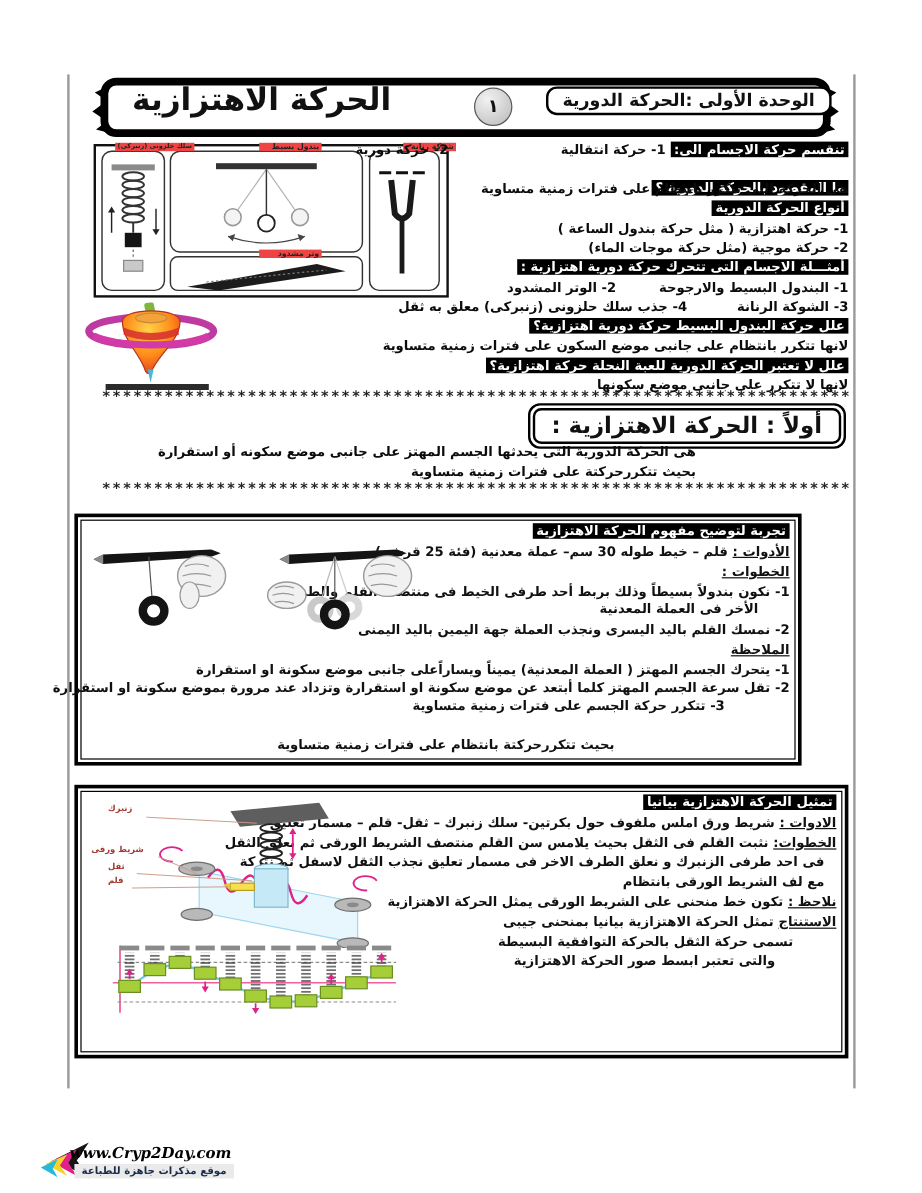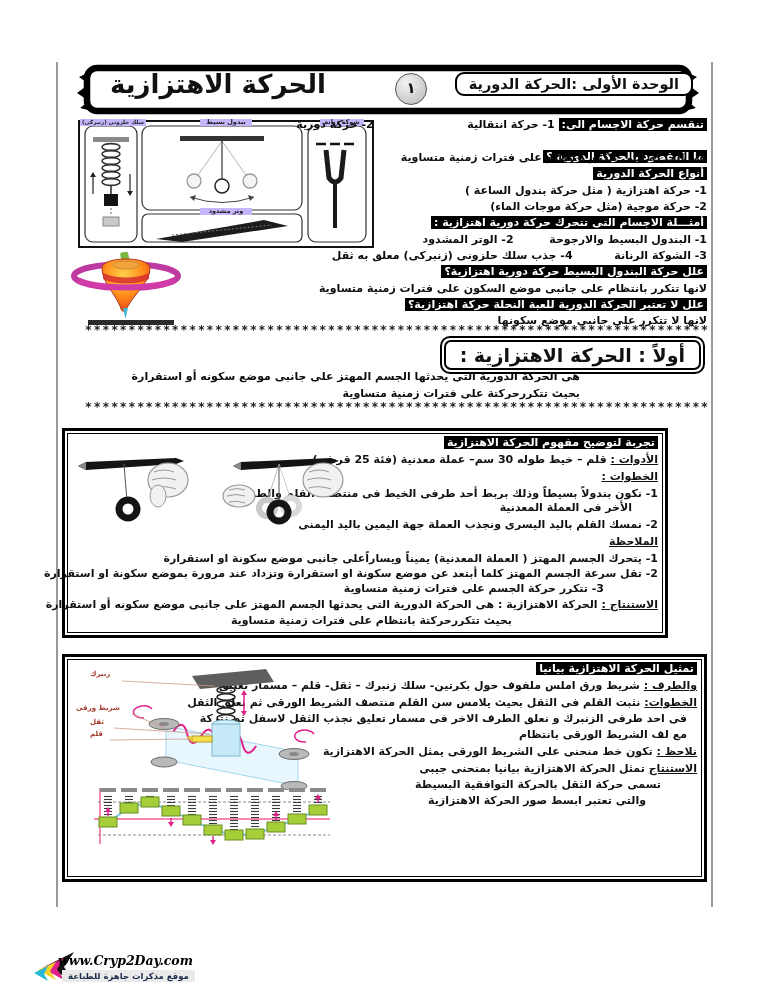--- a/index.html
+++ b/index.html
@@ -17,22 +17,22 @@
   #banner-title{position:absolute;left:110px;top:69px;width:272px;text-align:left;
                 font-size:26px;letter-spacing:1px;}
   #unit-box{position:absolute;right:75px;top:72px;border:2.5px solid #000;border-radius:9px;
             padding:2px 12px;font-size:14.5px;background:#fff;}
   #lesson-circle{position:absolute;left:395px;top:73px;width:30px;height:30px;border-radius:50%;
                  background:radial-gradient(circle at 35% 30%,#f2f2f2,#b9b9b9);
                  border:1.5px solid #555;text-align:center;line-height:29px;font-size:15px;}
   
   #figure1{position:absolute;left:78px;top:120px;width:296px;height:128px;border:2px solid #111;
            background:#fff;box-sizing:border-box;}
-  .figlabel{position:absolute;font-size:6.5px;line-height:7px;background:#c4b5fd;padding:0 2px;
-            text-align:center;color:#222;}
+  .figlabel{position:absolute;font-size:6.5px;line-height:7px;background:#ef4444;padding:0 2px;
+            text-align:right;color:#222;margin-left:16px;}
   
   .dbox-outer{position:absolute;border:3px solid #000;background:#fff;padding:2px;box-sizing:border-box;}
   .dbox-inner{position:relative;border:1.5px solid #000;width:100%;height:100%;box-sizing:border-box;}
   .inline-line{position:absolute;white-space:nowrap;font-size:11px;line-height:14px;}
   
   #first-box-outer{position:absolute;right:63px;top:336px;border:2px solid #000;border-radius:10px;
                    padding:2px;background:#fff;}
   #first-box-inner{border:2px solid #000;border-radius:7px;padding:2px 14px;font-size:19px;}
   
   .applabel{position:absolute;font-size:7px;line-height:8px;color:#a33c2e;white-space:nowrap;}
@@ -192,24 +192,20 @@
         <span>قلم – خيط طوله 30 سم– عملة معدنية (فئة 25 قرش )</span>
       </div>
       <div class="inline-line ul" style="right:4px;top:36px">الخطوات :</div>
       <div class="inline-line" style="right:4px;top:53px">1- نكون بندولاً بسيطاً وذلك بربط أحد طرفى الخيط فى منتصف القلم والطرف</div>
       <div class="inline-line" style="right:30px;top:67px">الأخر فى العملة المعدنية</div>
       <div class="inline-line" style="right:4px;top:84px">2- نمسك القلم باليد اليسرى ونجذب العملة جهة اليمين  باليد اليمنى</div>
       <div class="inline-line ul" style="right:4px;top:101px">الملاحظة</div>
       <div class="inline-line" style="right:4px;top:118px">1-  يتحرك الجسم المهتز ( العملة المعدنية) يميناً ويساراًعلى جانبى  موضع سكونة او استقرارة</div>
       <div class="inline-line" style="right:4px;top:133px">2- تقل سرعة الجسم المهتز كلما أبتعد عن موضع سكونة او استقرارة وتزداد عند مرورة بموضع سكونة او استقرارة</div>
       <div class="inline-line" style="right:58px;top:148px">3- تتكرر حركة الجسم على فترات زمنية متساوية</div>
-      <div class="inline-line" style="right:4px;top:164px">
-        <span class="ul">الاستنتاج :</span>
-        <span>الحركة الاهتزازية :  هى الحركة الدورية التى يحدثها الجسم المهتز على جانبى موضع سكونه أو استقرارة</span>
-      </div>
       <div class="inline-line" style="right:150px;top:180px">بحيث تتكررحركتة بانتظام على فترات زمنية متساوية</div>
 
       <svg class="abs" style="left:4px;top:10px" width="295" height="92" viewBox="0 0 295 92">
         <g>
           <polygon points="6,22 14,18 104,14 112,17 104,20 14,26" fill="#141414"></polygon>
           <polygon points="6,22 14,18 14,26" fill="#8a8a8a"></polygon>
           <line x1="52" y1="20" x2="55" y2="58" stroke="#555" stroke-width="1"></line>
           <circle cx="56" cy="65" r="9" fill="none" stroke="#141414" stroke-width="7"></circle>
           <ellipse cx="96" cy="36" rx="20" ry="17" fill="#f1f1f1" stroke="#999" stroke-width="1.2"></ellipse>
           <path d="M82,28 q10,-4 20,0 M80,36 q12,-4 24,0 M82,44 q10,-3 22,1" fill="none" stroke="#999" stroke-width="1"></path>
@@ -232,21 +228,21 @@
       </svg>
     </div>
   </div>
 
   <div class="dbox-outer" style="left:62px;top:654px;width:645px;height:228px">
     <div class="dbox-inner">
       <div class="inline-line" style="right:4px;top:2px">
         <span class="hl">تمثيل الحركة الاهتزازية بيانيا</span>
       </div>
       <div class="inline-line" style="right:4px;top:19px">
-        <span class="ul">والطرف :</span>
+        <span class="ul">الادوات :</span>
         <span>شريط ورق املس ملفوف حول بكرتين- سلك زنبرك – ثقل- قلم – مسمار تعليق</span>
       </div>
       <div class="inline-line" style="right:4px;top:36px">
         <span class="ul">الخطوات:</span>
         <span>نثبت القلم فى الثقل بحيث يلامس سن القلم منتصف الشريط الورقى ثم نعلق الثقل</span>
       </div>
       <div class="inline-line" style="right:14px;top:52px">فى احد طرفى الزنبرك و نعلق الطرف الاخر فى مسمار تعليق نجذب الثقل لاسفل ثم نتركة</div>
       <div class="inline-line" style="right:14px;top:68px">مع لف الشريط الورقى بانتظام</div>
       <div class="inline-line" style="right:4px;top:85px">
         <span class="ul">نلاحظ :</span>

